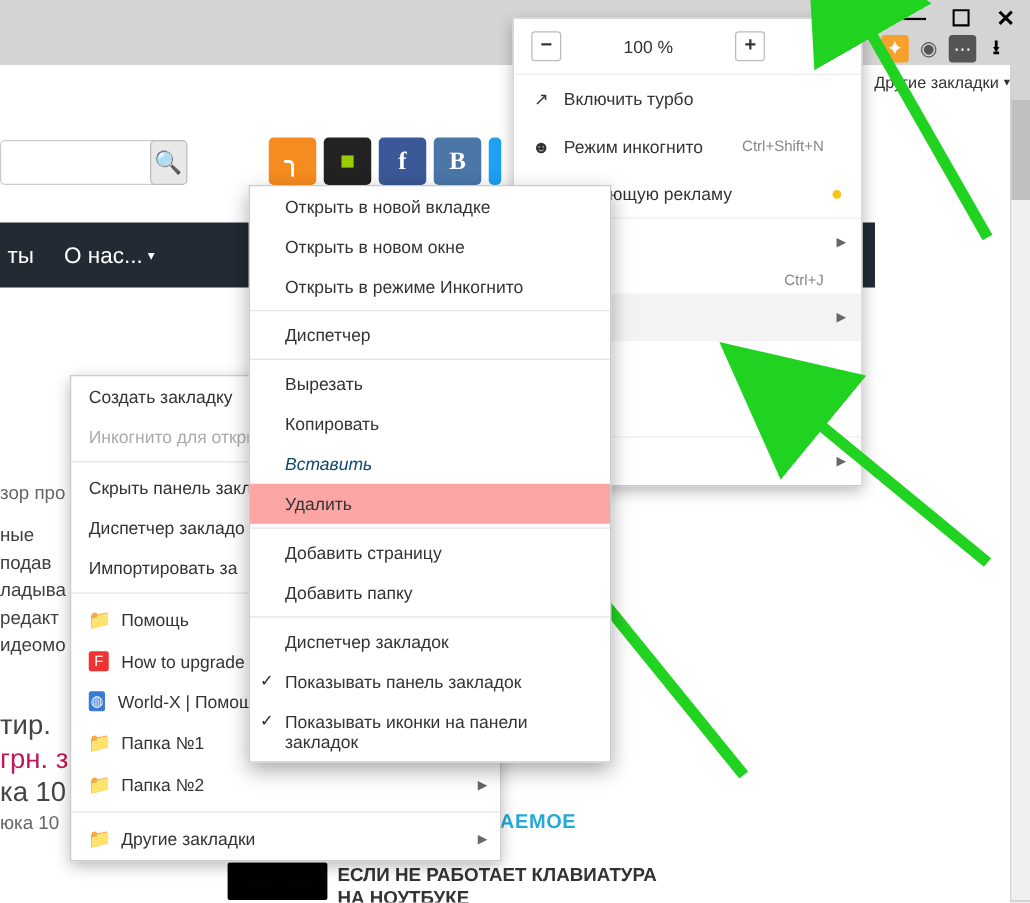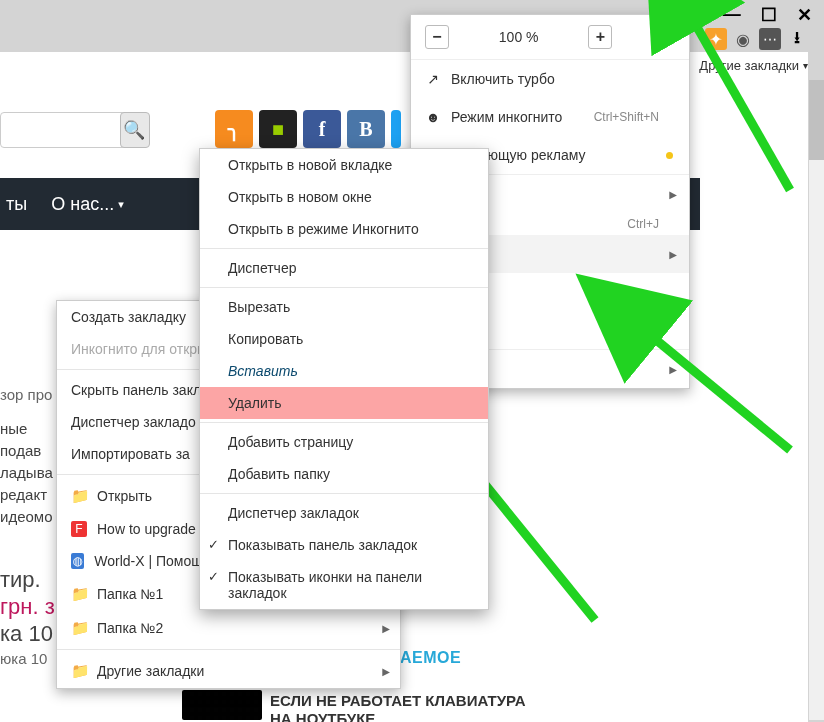--- a/index.html
+++ b/index.html
@@ -196,21 +196,21 @@
     </div>
   <div class="bm-item">
       <span>Диспетчер закладо</span>
     </div>
   <div class="bm-item">
       <span>Импортировать за</span>
     </div>
   <div class="bm-sep"></div>
   <div class="bm-item">
       <span class="folder-icon">📁</span>
-      <span>Открыть</span>
+      <span>Помощь</span>
     </div>
   <div class="bm-item">
       <span class="fav-icon fav-f">F</span>
       <span>How to upgrade</span>
     </div>
   <div class="bm-item">
       <span class="fav-icon fav-g">◍</span>
       <span>World-X | Помощь начинающему пользоват...</span>
     </div>
   <div class="bm-item">

